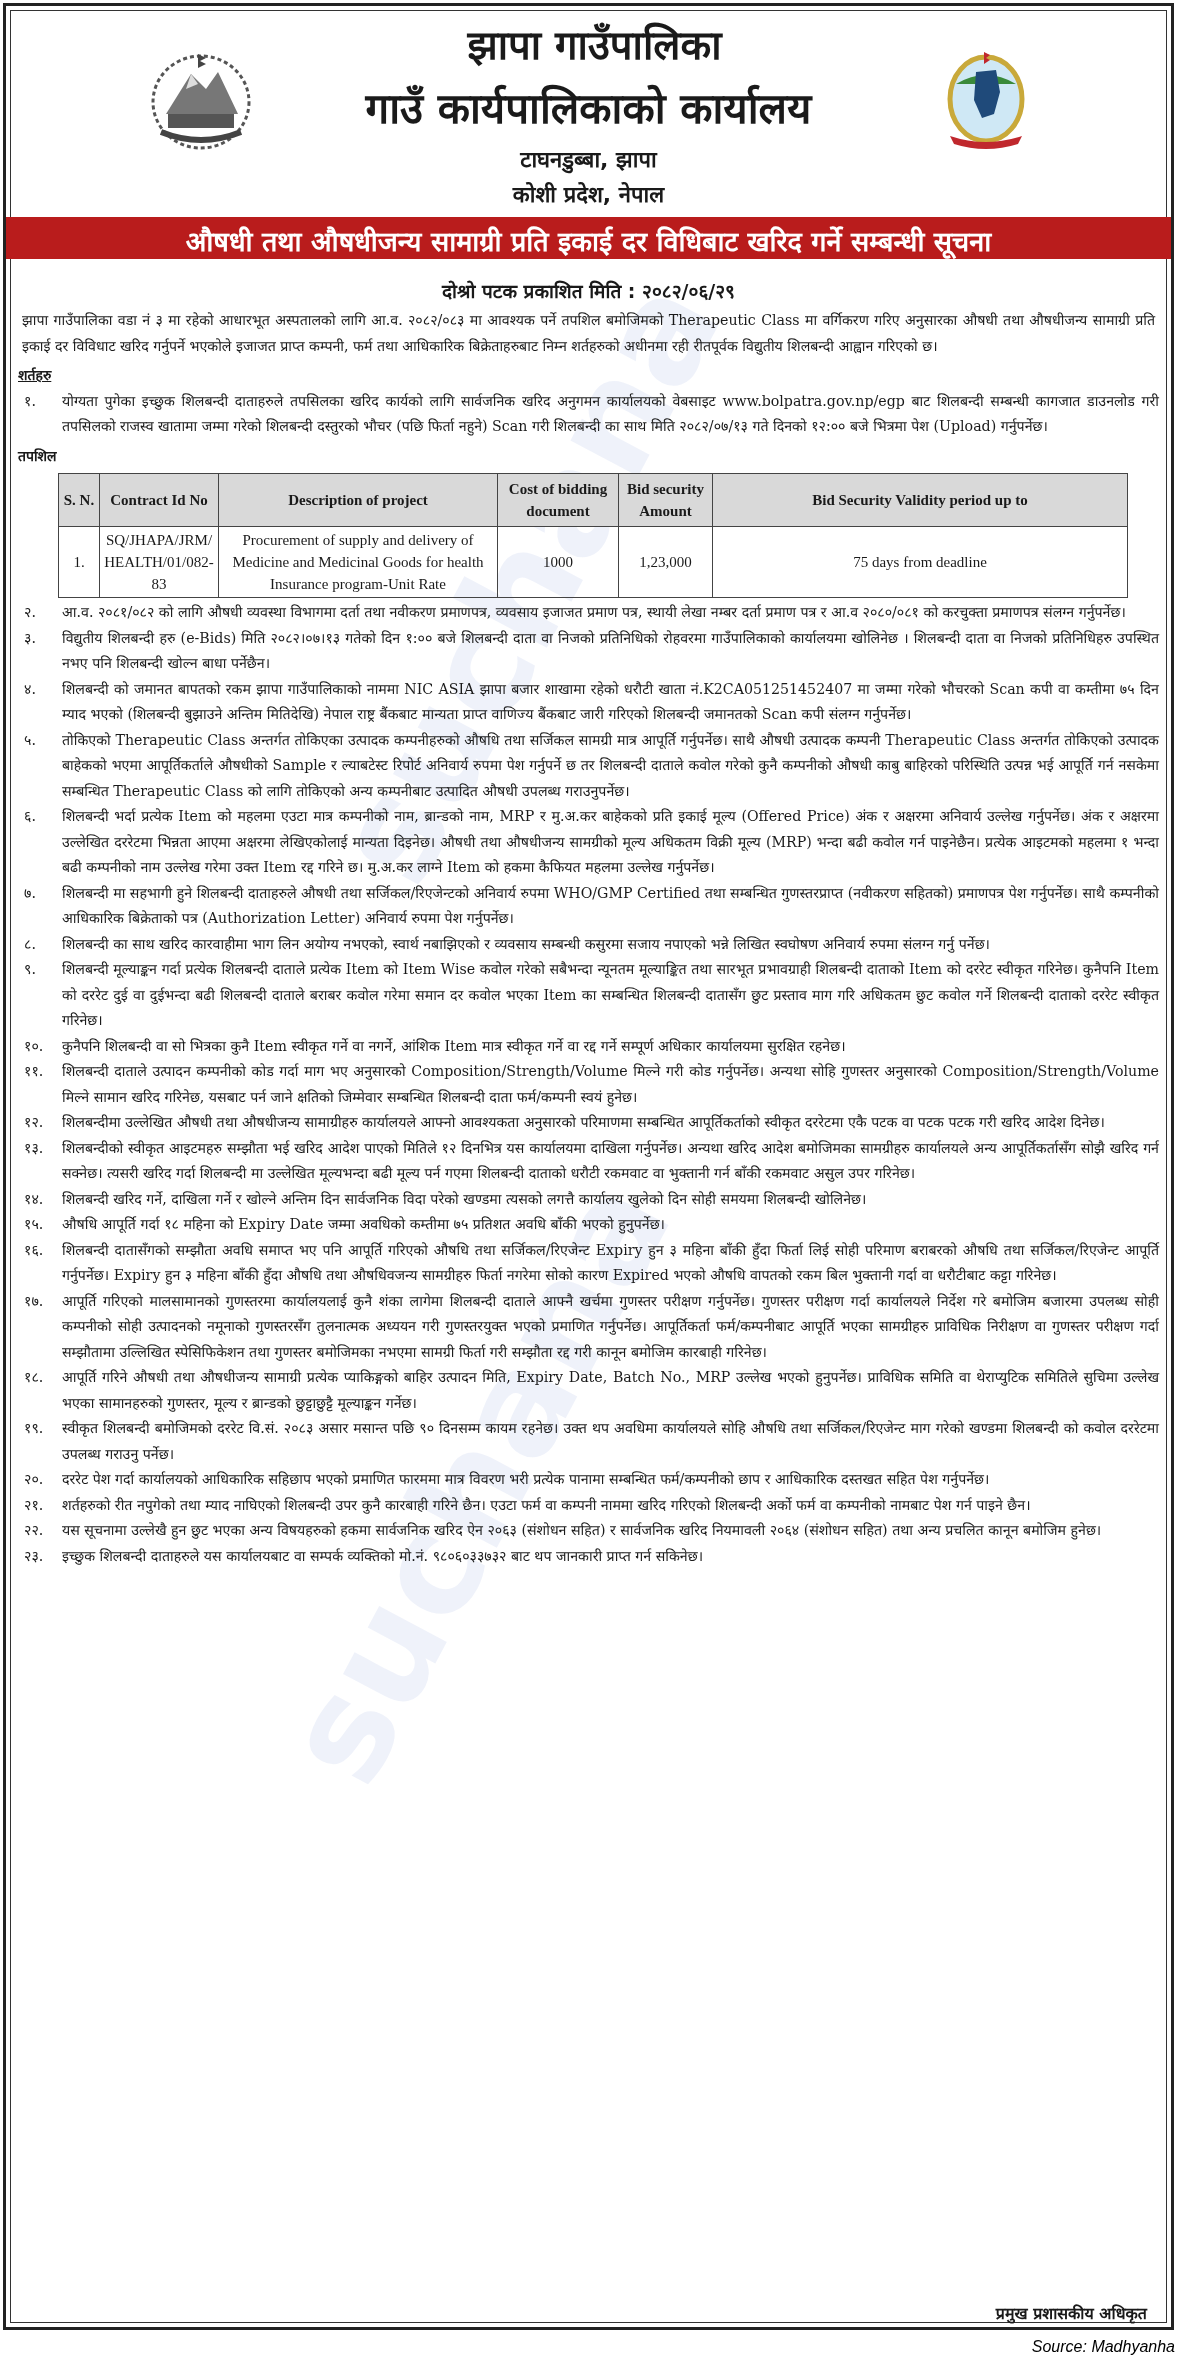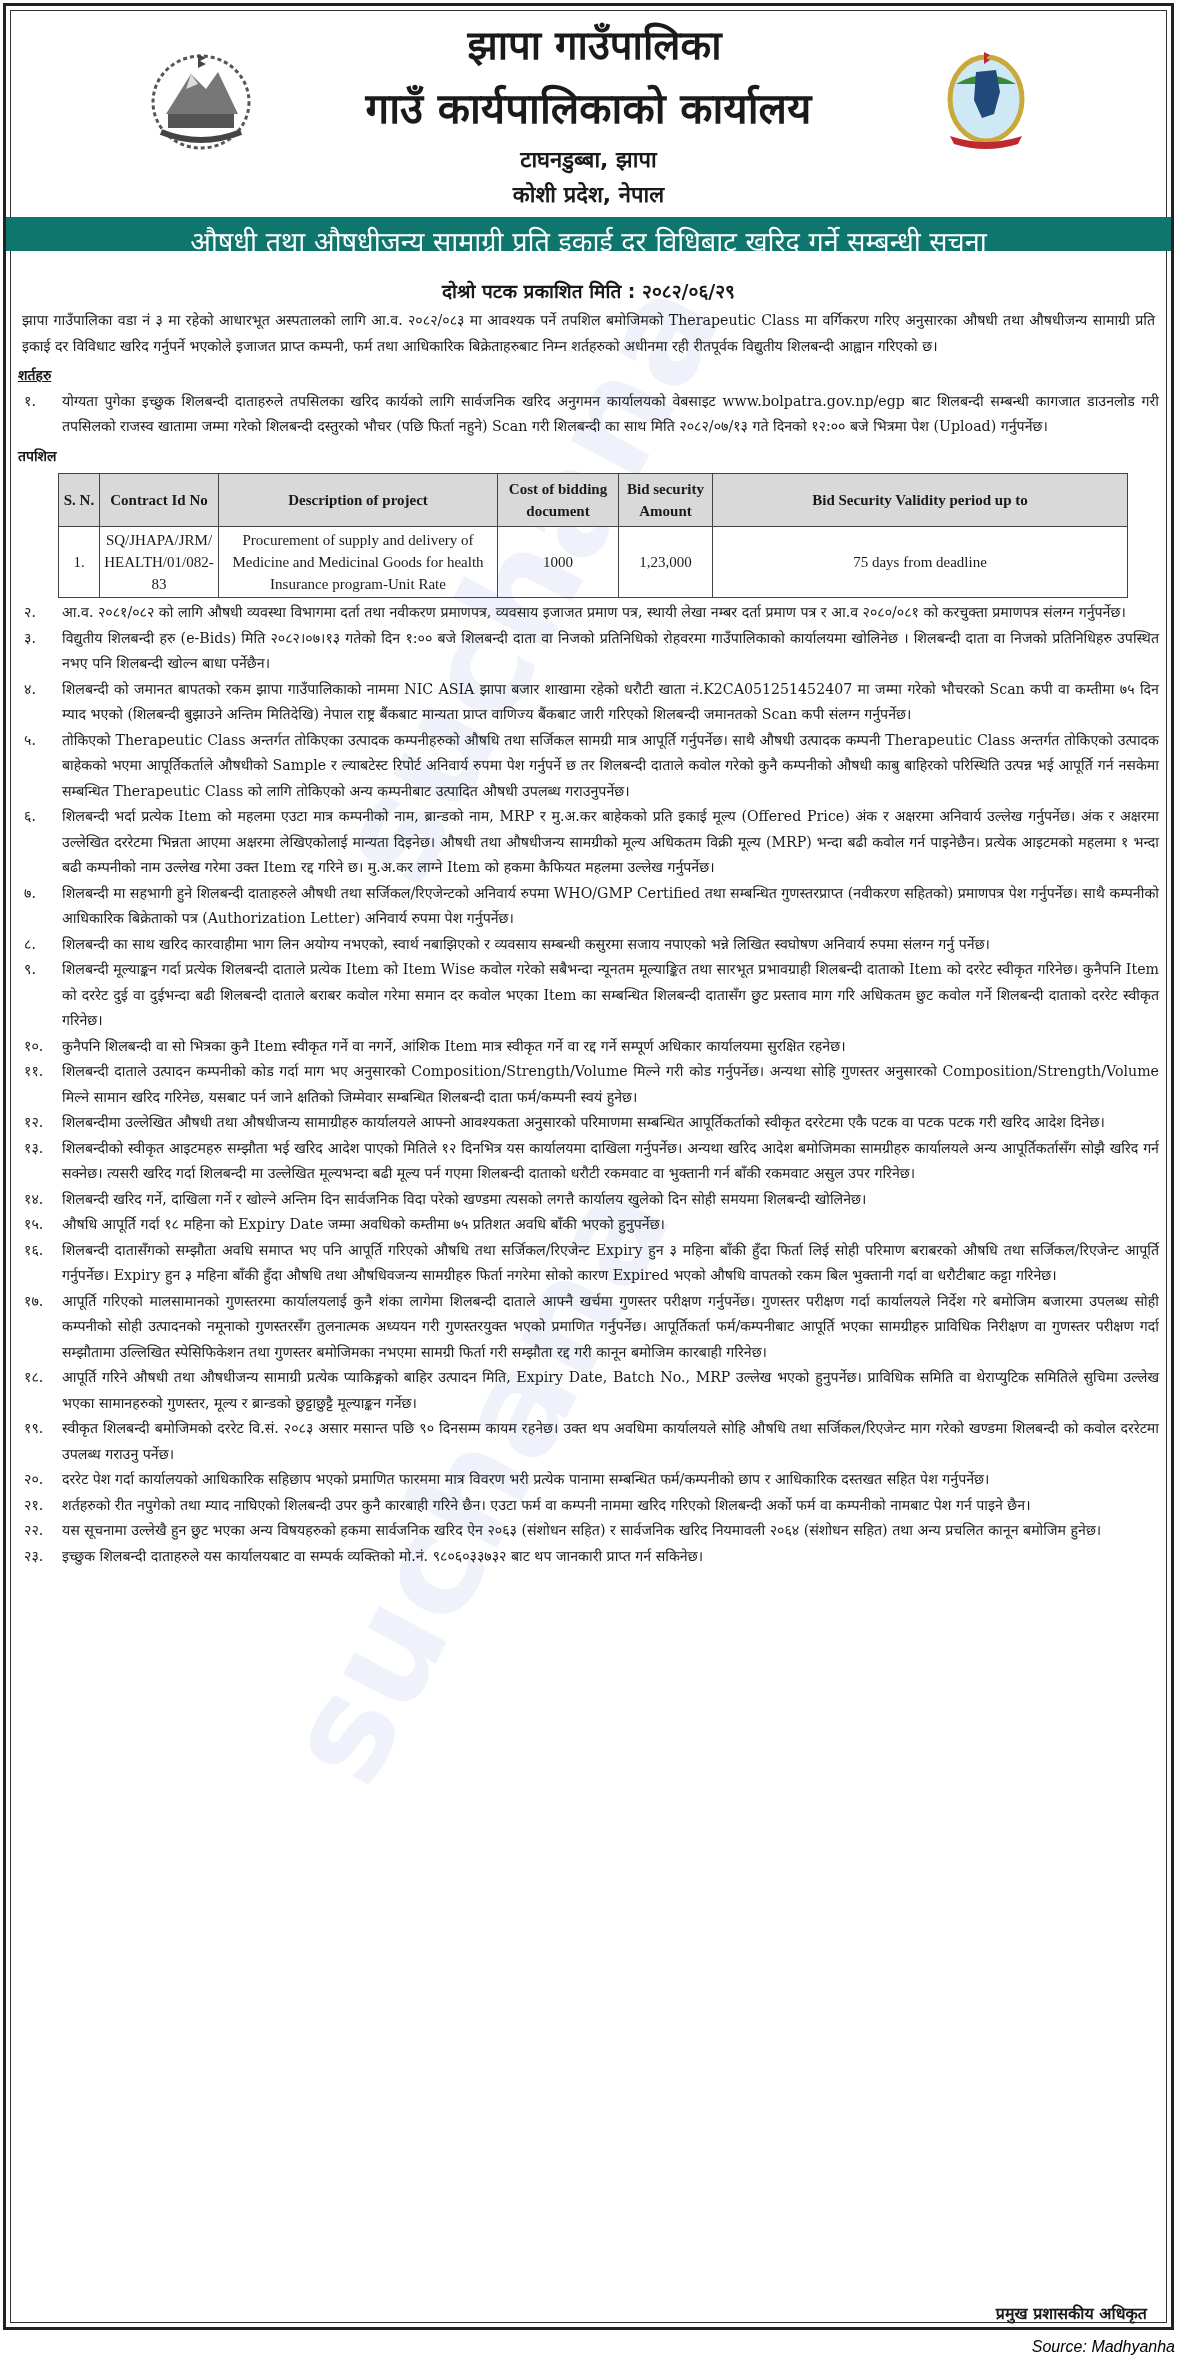--- a/index.html
+++ b/index.html
@@ -14,22 +14,22 @@
   .logo-left { left:140px; top:38px; width:110px; height:110px; }
   .logo-right { left:930px; top:38px; width:100px; height:110px; }
   .h1 { position:absolute; left:0; right:0; top:10px; text-align:center;
         font-family:"DejaVu Sans", sans-serif; font-weight:bold; font-size:40px; letter-spacing:0px;padding-left:12px; }
   .h2 { position:absolute; left:0; right:0; top:72px; text-align:center;
         font-family:"DejaVu Sans", sans-serif; font-weight:bold; font-size:42px; }
   .h3 { position:absolute; left:0; right:0; top:137px; text-align:center;
         font-family:"DejaVu Sans", sans-serif; font-weight:bold; font-size:22px; }
   .h4 { position:absolute; left:0; right:0; top:172px; text-align:center;
         font-family:"DejaVu Sans", sans-serif; font-weight:bold; font-size:22px; }
-  .banner { position:absolute; left:0; right:0; top:211px; height:34px; background:#0f766e;
-            color:#fff; text-align:center; font-family:"DejaVu Sans", sans-serif; font-weight:normal;
+  .banner { position:absolute; left:0; right:0; top:211px; height:42px; background:#b91c1c;
+            color:#fff; text-align:center; font-family:"DejaVu Sans", sans-serif; font-weight:bold;
             font-size:27px; line-height:50px; }
   .pubdate { position:absolute; left:0; right:0; top:272px; text-align:center;
              font-family:"DejaVu Sans", sans-serif; font-weight:bold; font-size:19px; }
   .content { position:absolute; left:12px; right:12px; top:298px; font-size:14.2px; line-height:25.5px; }
   .intro { text-align:justify; margin:4px; }
   .terms-heading { font-weight:bold; text-decoration:underline; margin:2px 0 0 0; font-family:"DejaVu Sans", sans-serif; font-size:14px; }
   .item { display:flex; margin:0; text-align:justify; }
   .item .num { flex:0 0 38px; padding-left:6px; }
   .item .txt { flex:1; }
   .tbl-caption { font-weight:bold; margin:4px 0 4px 0; font-family:"DejaVu Sans", sans-serif; font-size:14px; }

